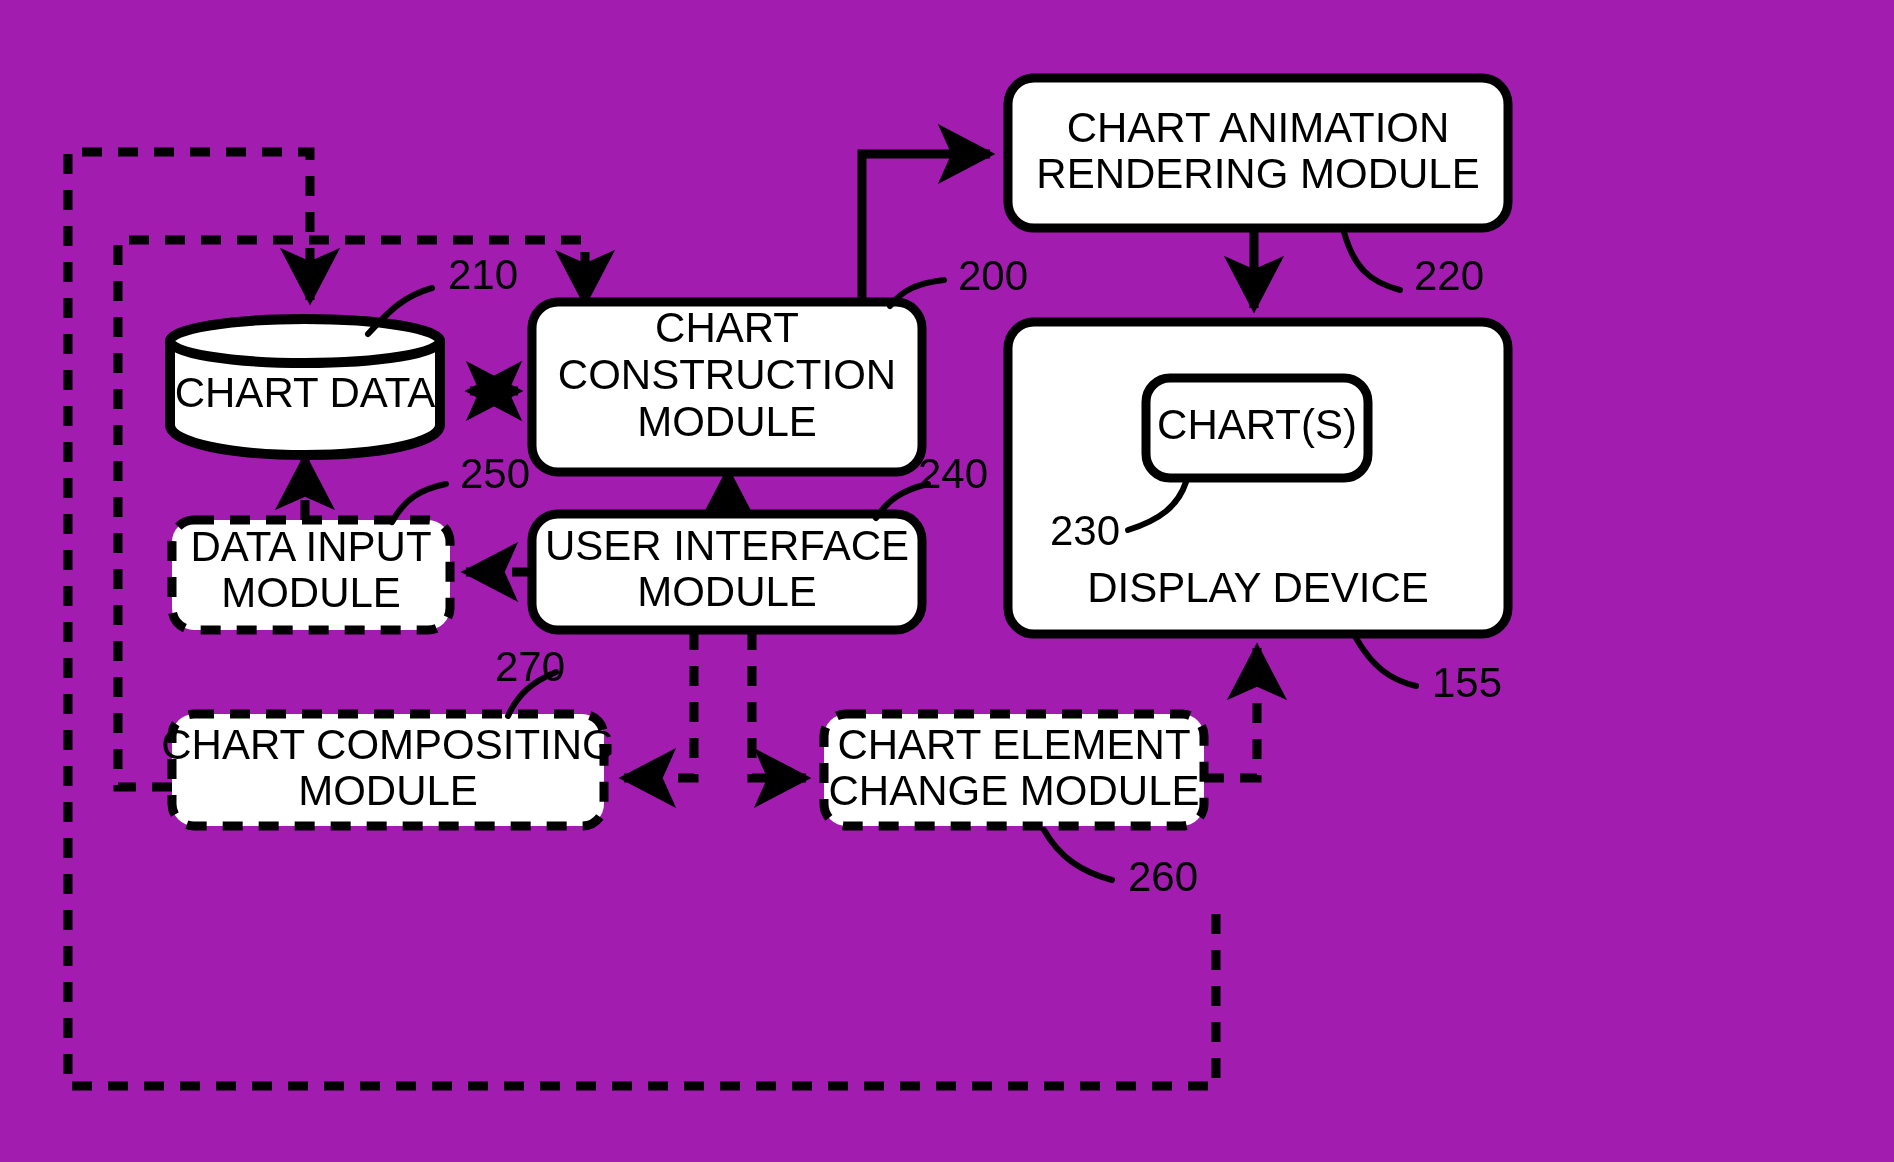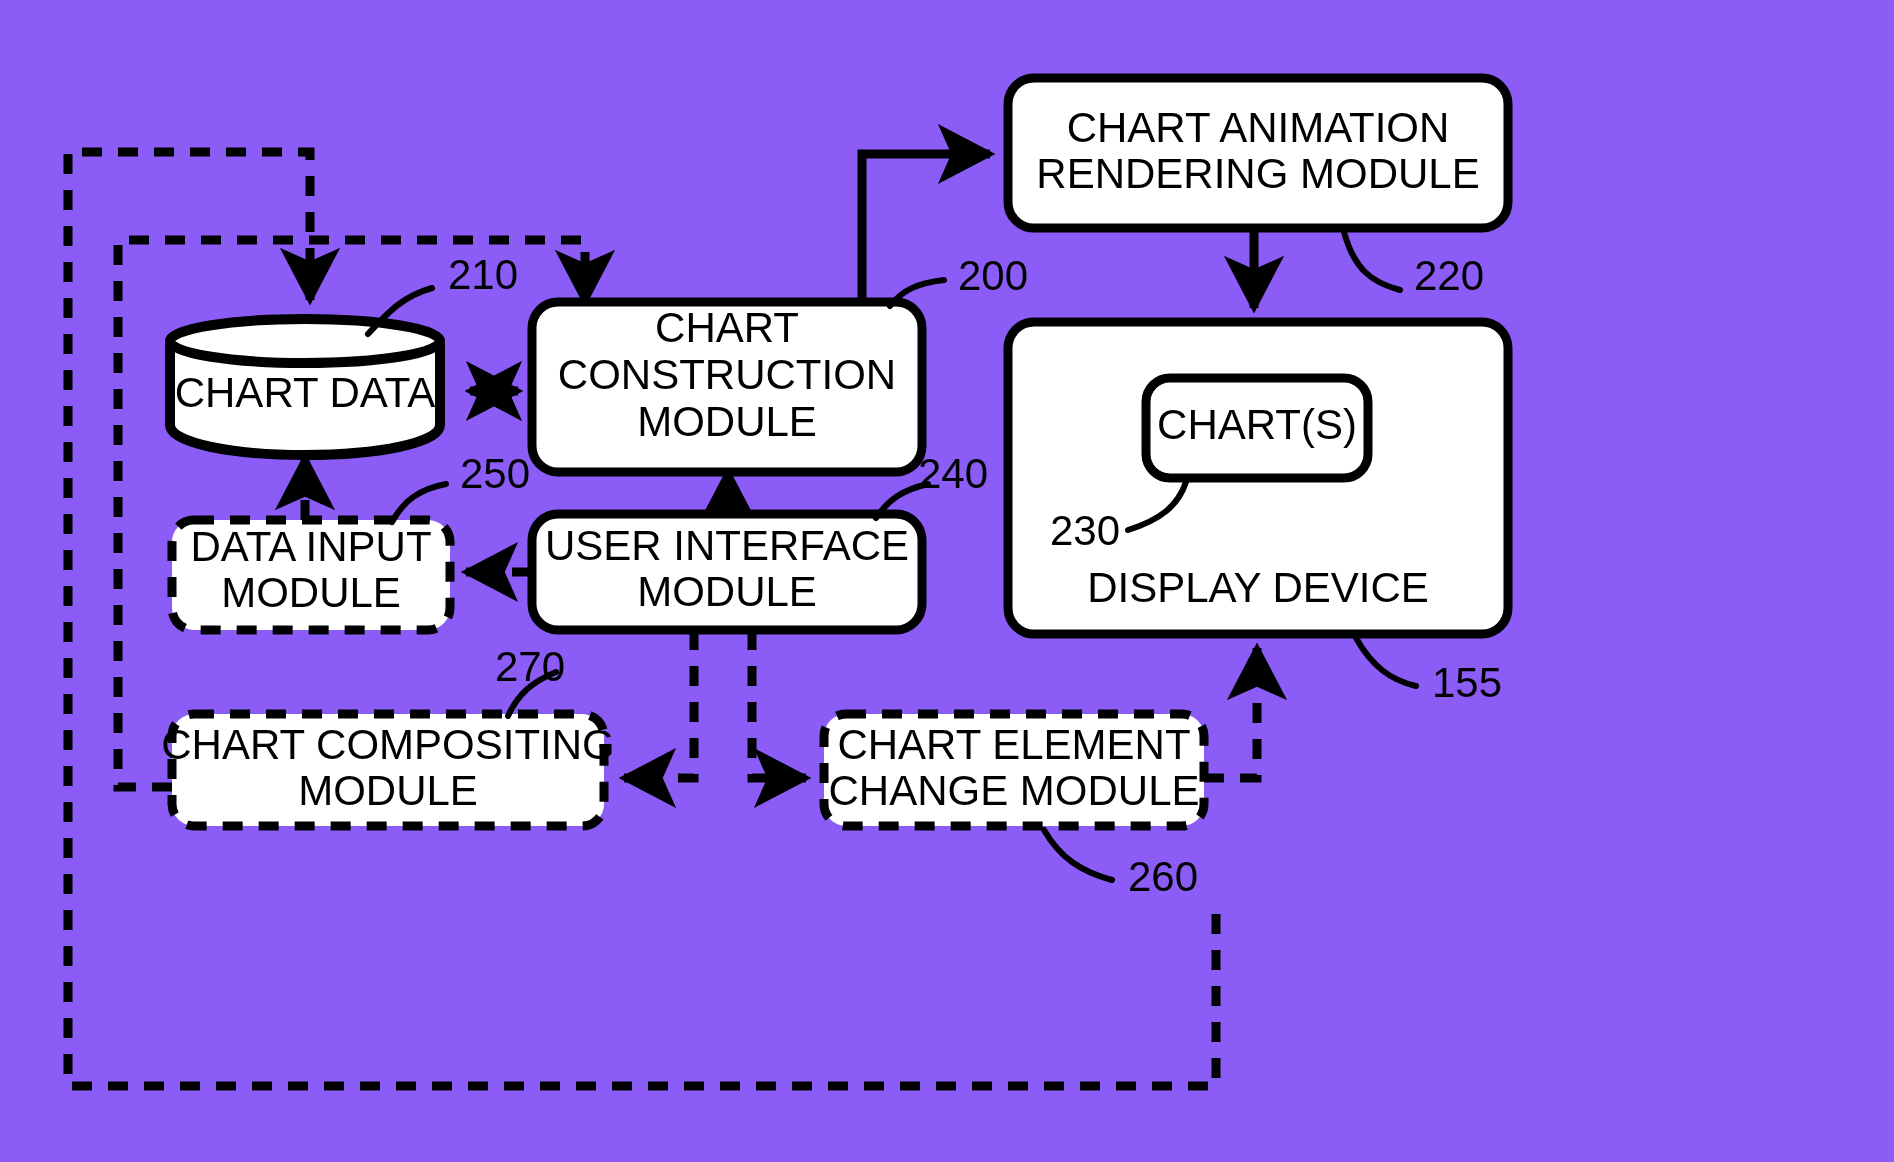--- a/index.html
+++ b/index.html
@@ -10,21 +10,21 @@
   body {
     width: 1894px;
     height: 1162px;
     font-family: "Liberation Sans", sans-serif;
     overflow: hidden;
   }
   #diagram-root {
     position: relative;
     width: 1894px;
     height: 1162px;
-    background: #8b5cf6;
+    background: #a21caf;
   }
   svg#figure {
     position: absolute;
     top: 0; left: 0;
     width: 1894px;
     height: 1162px;
   }
   .box-label, .ref-num {
     font-family: "Liberation Sans", sans-serif;
     fill: #000000;

